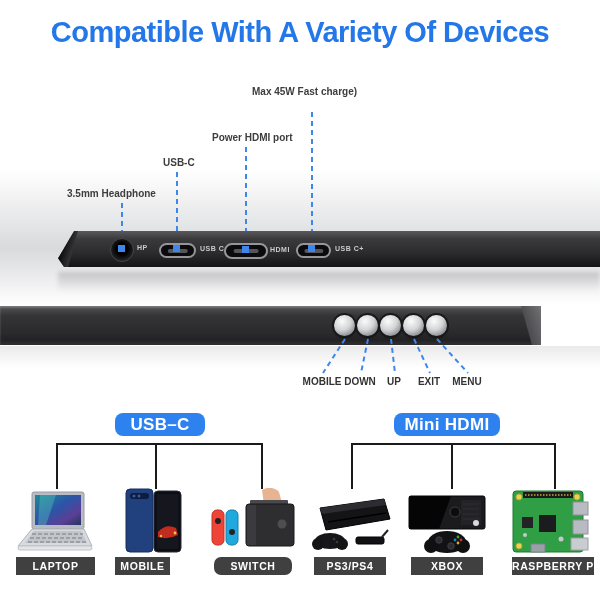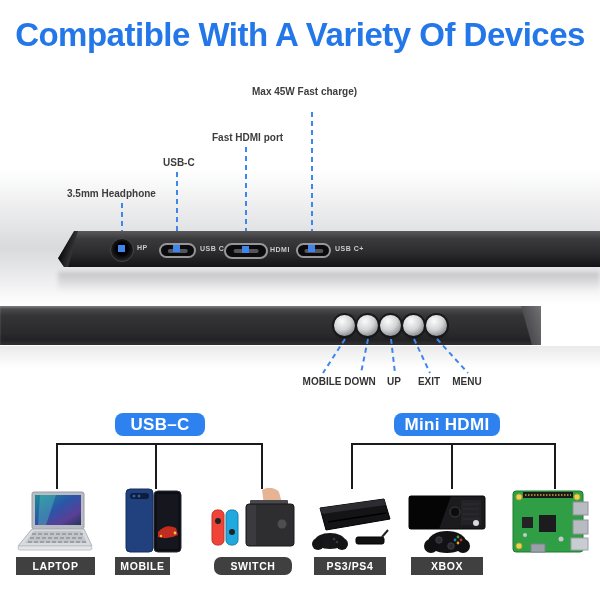--- a/index.html
+++ b/index.html
@@ -1,20 +1,20 @@
 <!DOCTYPE html>
 <html><head>
 <meta charset="utf-8">
 <style>
   html,body{margin:0;padding:0;background:#fff;}
   #canvas{position:relative;width:600px;height:600px;background:#ffffff;overflow:hidden;
           font-family:"Liberation Sans",sans-serif;}
   .abs{position:absolute;}
   
-  .title{left:0;top:16px;width:600px;text-align:center;font-size:33px;font-weight:bold;
+  .title{left:0;top:16px;width:600px;text-align:center;font-size:29px;font-weight:bold;
          color:#2377e8;letter-spacing:-0.5px;}
   
   .band-top{left:0;top:170px;width:600px;height:135px;
     background:linear-gradient(180deg,rgba(216,217,219,0) 0%,#d9dadc 58%,#ececee 80%,rgba(250,250,250,0) 100%);}
   .band-mid{left:0;top:346px;width:600px;height:22px;
     background:linear-gradient(180deg,rgba(150,150,152,.20),rgba(150,150,152,0));}
   
   .callout{font-size:10px;font-weight:bold;color:#3d3d3d;white-space:nowrap;line-height:13px;}
   
   .dash-v{width:2px;background:repeating-linear-gradient(180deg,#3f86ec 0 5px,rgba(0,0,0,0) 5px 9px);}
@@ -60,21 +60,21 @@
 
 <div id="canvas">
 
   <div class="abs title">Compatible With A Variety Of Devices</div>
 
   <div class="abs band-top"></div>
   <div class="abs band-mid"></div>
 
   <div class="abs callout" style="left:67px;top:187px;">3.5mm Headphone</div>
   <div class="abs callout" style="left:163px;top:156px;">USB-C</div>
-  <div class="abs callout" style="left:212px;top:131px;">Fast HDMI port</div>
+  <div class="abs callout" style="left:212px;top:131px;">Power HDMI port</div>
   <div class="abs callout" style="left:252px;top:85px;">
     <div>Max 45W Fast charge)</div>
   </div>
 
   <div class="abs dash-v" style="left:121px;top:203px;height:41px;"></div>
   <div class="abs dash-end" style="left:118px;top:245px;"></div>
   <div class="abs dash-v" style="left:176px;top:172px;height:72px;"></div>
   <div class="abs dash-end" style="left:173px;top:245px;"></div>
   <div class="abs dash-v" style="left:245px;top:147px;height:98px;"></div>
   <div class="abs dash-end" style="left:242px;top:246px;"></div>
@@ -234,14 +234,15 @@
     <rect x="20" y="57" width="14" height="8" fill="#9aa0a8" stroke="#7d838a"></rect>
     <circle cx="50" cy="52" r="2.5" fill="#c8c8cc"></circle>
       <circle cx="14" cy="48" r="2" fill="#c8c8cc"></circle>
   </svg>
 
   <div class="abs dev-label" style="left:16px;top:557px;width:79px;">LAPTOP</div>
   <div class="abs dev-label" style="left:115px;top:557px;width:55px;">MOBILE</div>
   <div class="abs dev-label" style="left:214px;top:557px;width:78px;border-radius:7px;">SWITCH</div>
   <div class="abs dev-label" style="left:314px;top:557px;width:72px;">PS3/PS4</div>
   <div class="abs dev-label" style="left:411px;top:557px;width:72px;">XBOX</div>
+  <div class="abs dev-label" style="left:512px;top:557px;width:82px;">RASPBERRY PI</div>
 
 </div>
 
 </body></html>

